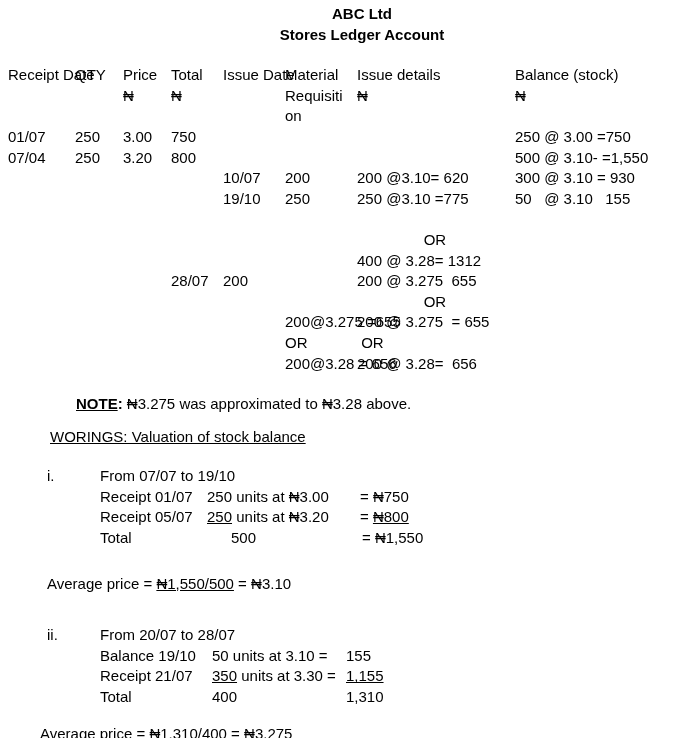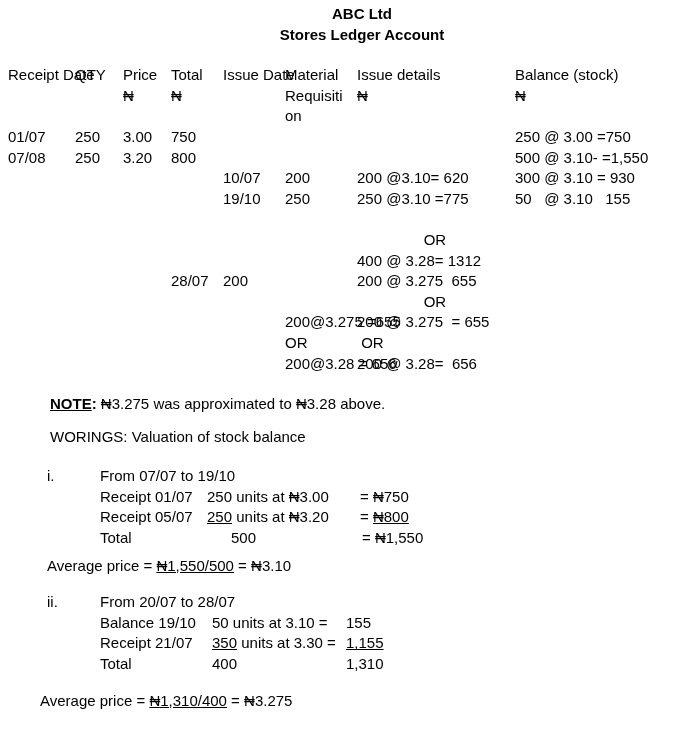--- a/index.html
+++ b/index.html
@@ -14,39 +14,39 @@
 
   .grid{
     display:grid;
     grid-template-columns:67px 48px 48px 52px 62px 72px 158px auto;
     padding-left:8px;margin-top:20px;
   }
   .cell{white-space:pre;min-height:20.6px;overflow:visible;}
   .hl,.hs{display:block;}
   .wrapany .hl{white-space:normal;overflow-wrap:anywhere;width:62px;}
 
-  .note{margin:20px 0 0 50px;}
+  .note{margin:20px 0 0 76px;}
   .b{font-weight:bold;}
   .u{text-decoration:underline;}
-  .workings-title{margin:12px 0 16px 50px;}
+  .workings-title{margin:12px 0 16px 50px;text-decoration:underline;}
 
   .sec{margin-top:19px;}
   .srow{display:flex;padding-left:47px;white-space:pre;}
   .marker{width:53px;}
   .wlabel{display:inline-block;width:107px;}
   .wlabel2{display:inline-block;width:112px;}
   .wmid{display:inline-block;width:153px;}
   .wmid-total{display:inline-block;width:131px;margin-left:24px;}
   .wbody{display:inline-block;width:134px;}
   .wval{display:inline-block;width:58px;text-align:left;}
   .weq{display:inline-block;}
 
-  .avg{margin-top:7px;padding-left:47px;white-space:pre;}
+  .avg{margin-top:25px;padding-left:47px;white-space:pre;}
   .avg2{margin-top:16px;padding-left:40px;}
-  .sec2{margin-top:16px;}
+  .sec2{margin-top:31px;}
 </style>
 </head>
 <body>
 
 <div class="page">
 
   <div class="title-block">
     <span class="title-line">ABC Ltd</span>
     <span class="title-line">Stores Ledger Account</span>
   </div>
@@ -62,21 +62,21 @@
     <div class="cell"><span class="hl">Balance (stock)</span><span class="hs">₦</span></div>
 
   <div class="cell">01/07</div>
       <div class="cell">250</div>
       <div class="cell">3.00</div>
       <div class="cell">750</div>
       <div class="cell"></div>
       <div class="cell"></div>
       <div class="cell"></div>
       <div class="cell">250 @ 3.00 =750</div>
-      <div class="cell">07/08</div>
+      <div class="cell">07/04</div>
       <div class="cell">250</div>
       <div class="cell">3.20</div>
       <div class="cell">800</div>
       <div class="cell"></div>
       <div class="cell"></div>
       <div class="cell"></div>
       <div class="cell">500 @ 3.10- =1,550</div>
       <div class="cell"></div>
       <div class="cell"></div>
       <div class="cell"></div>

